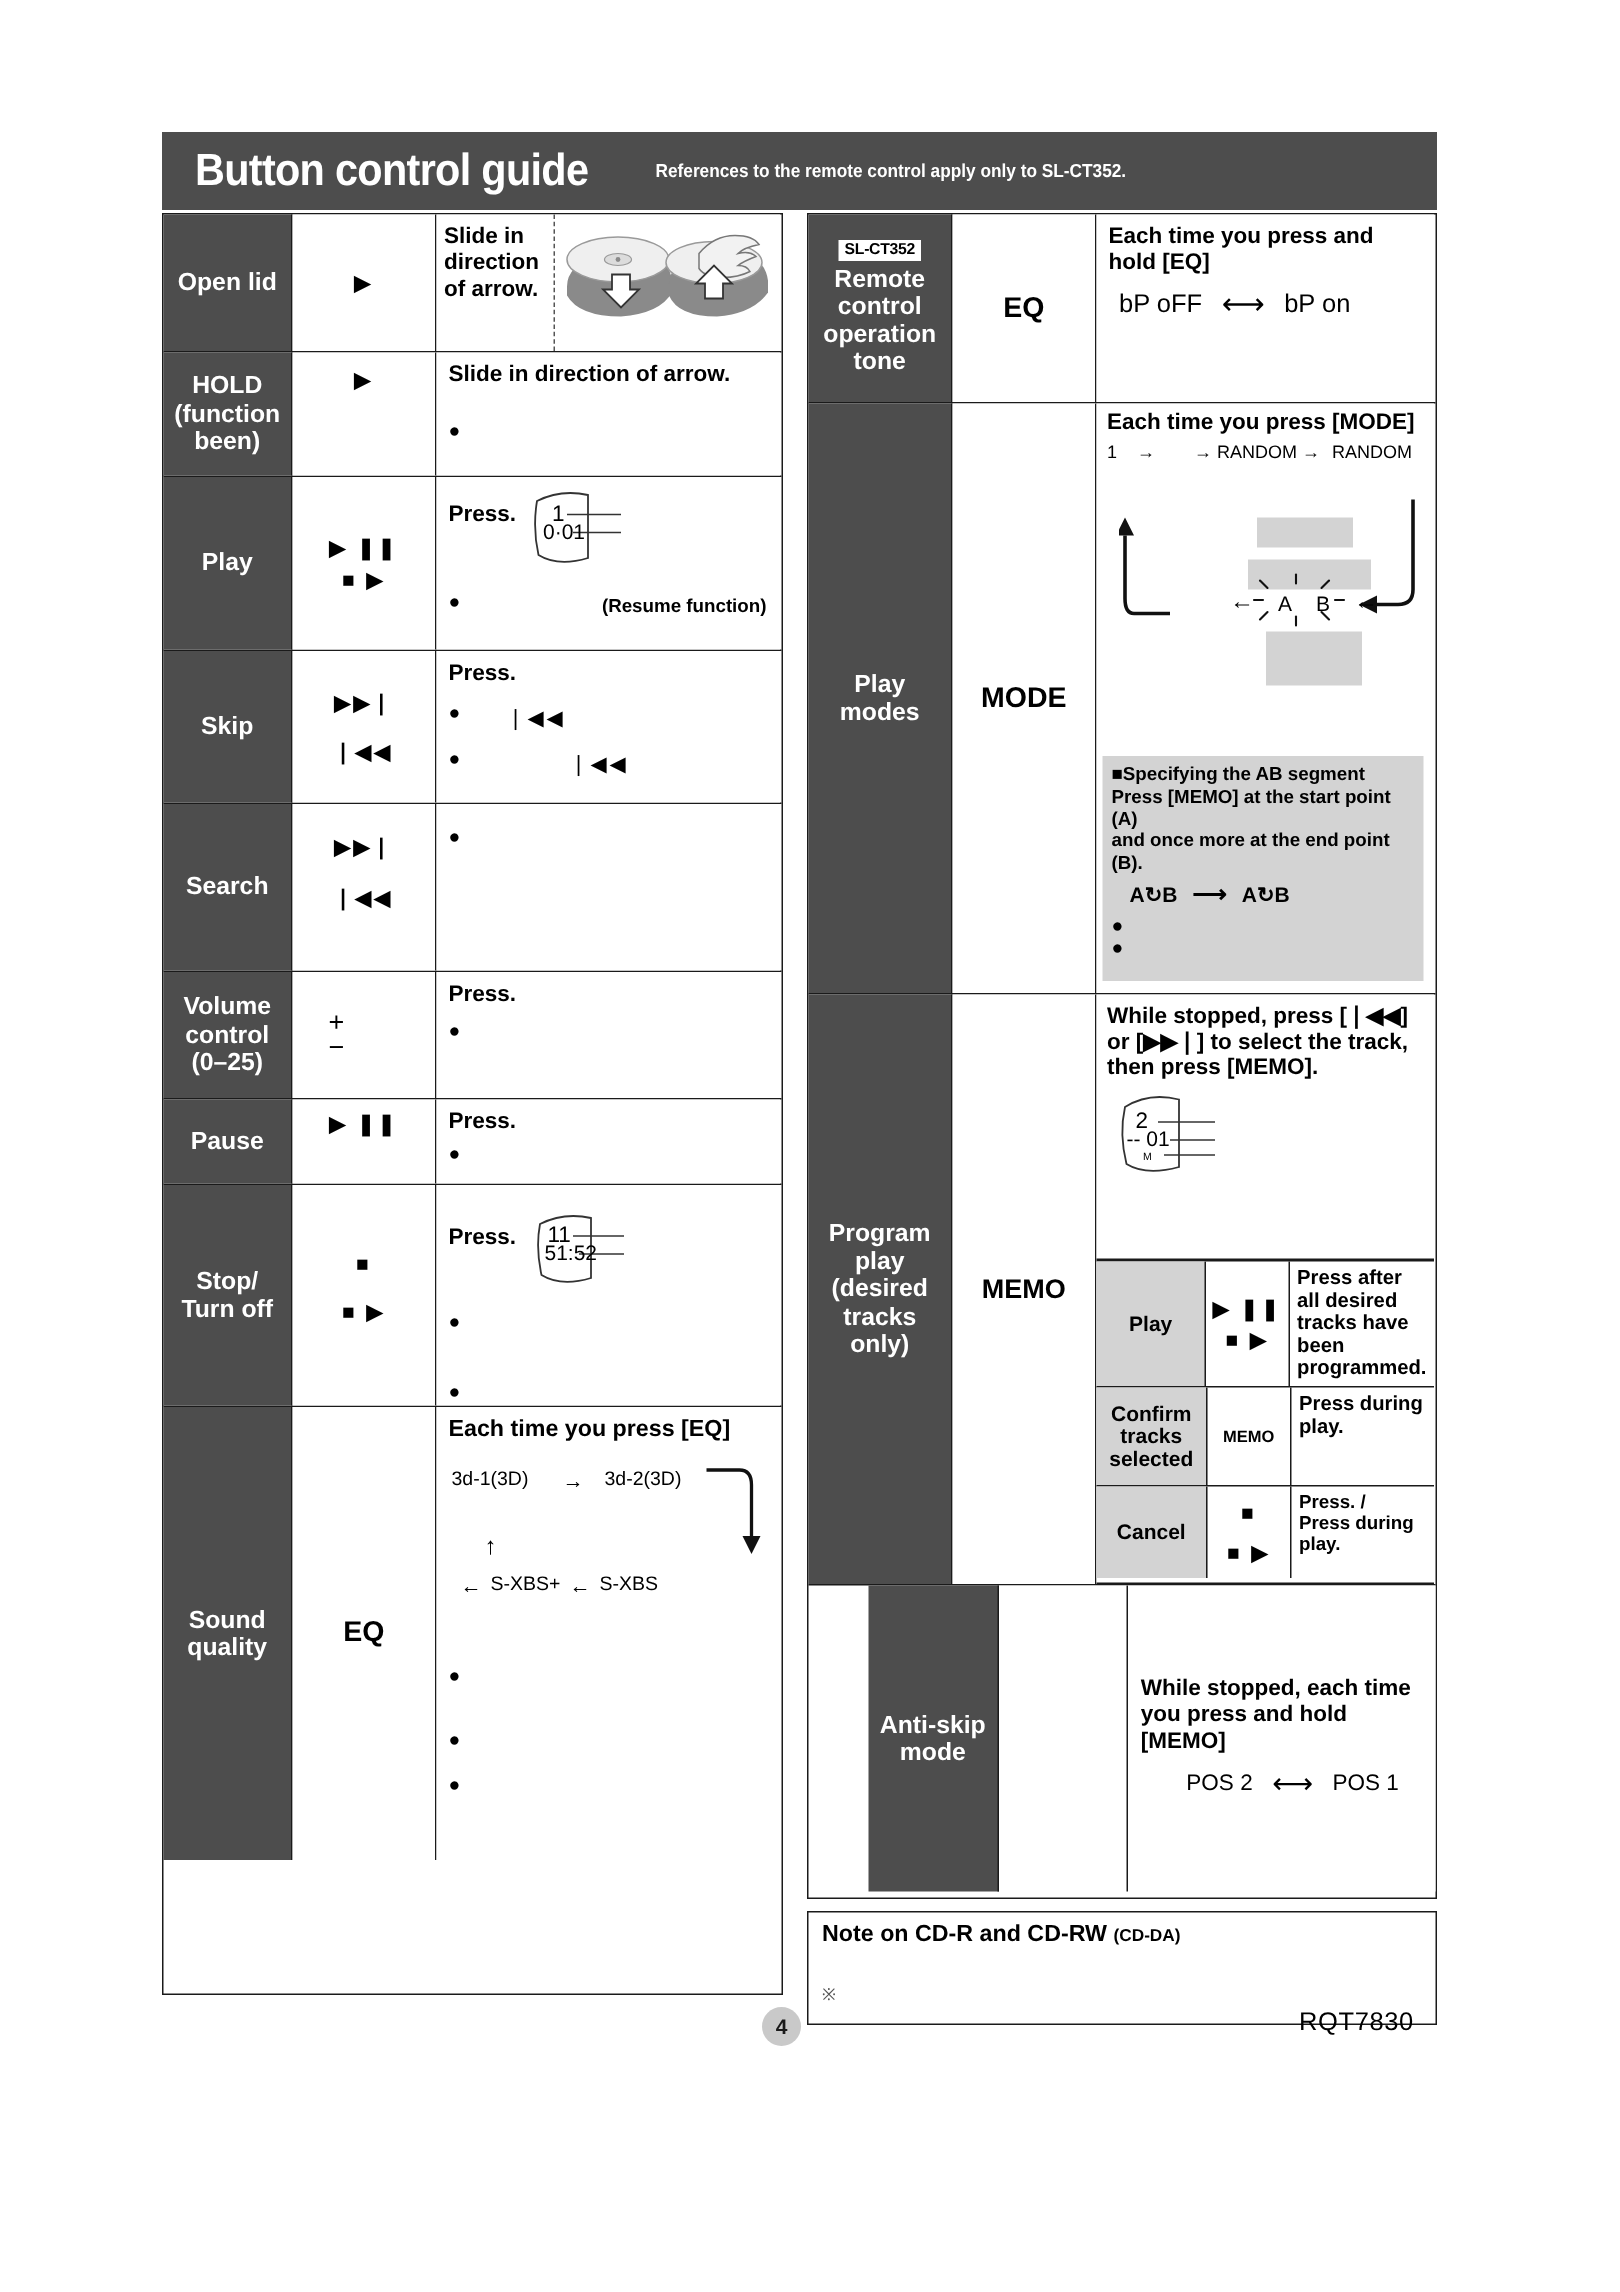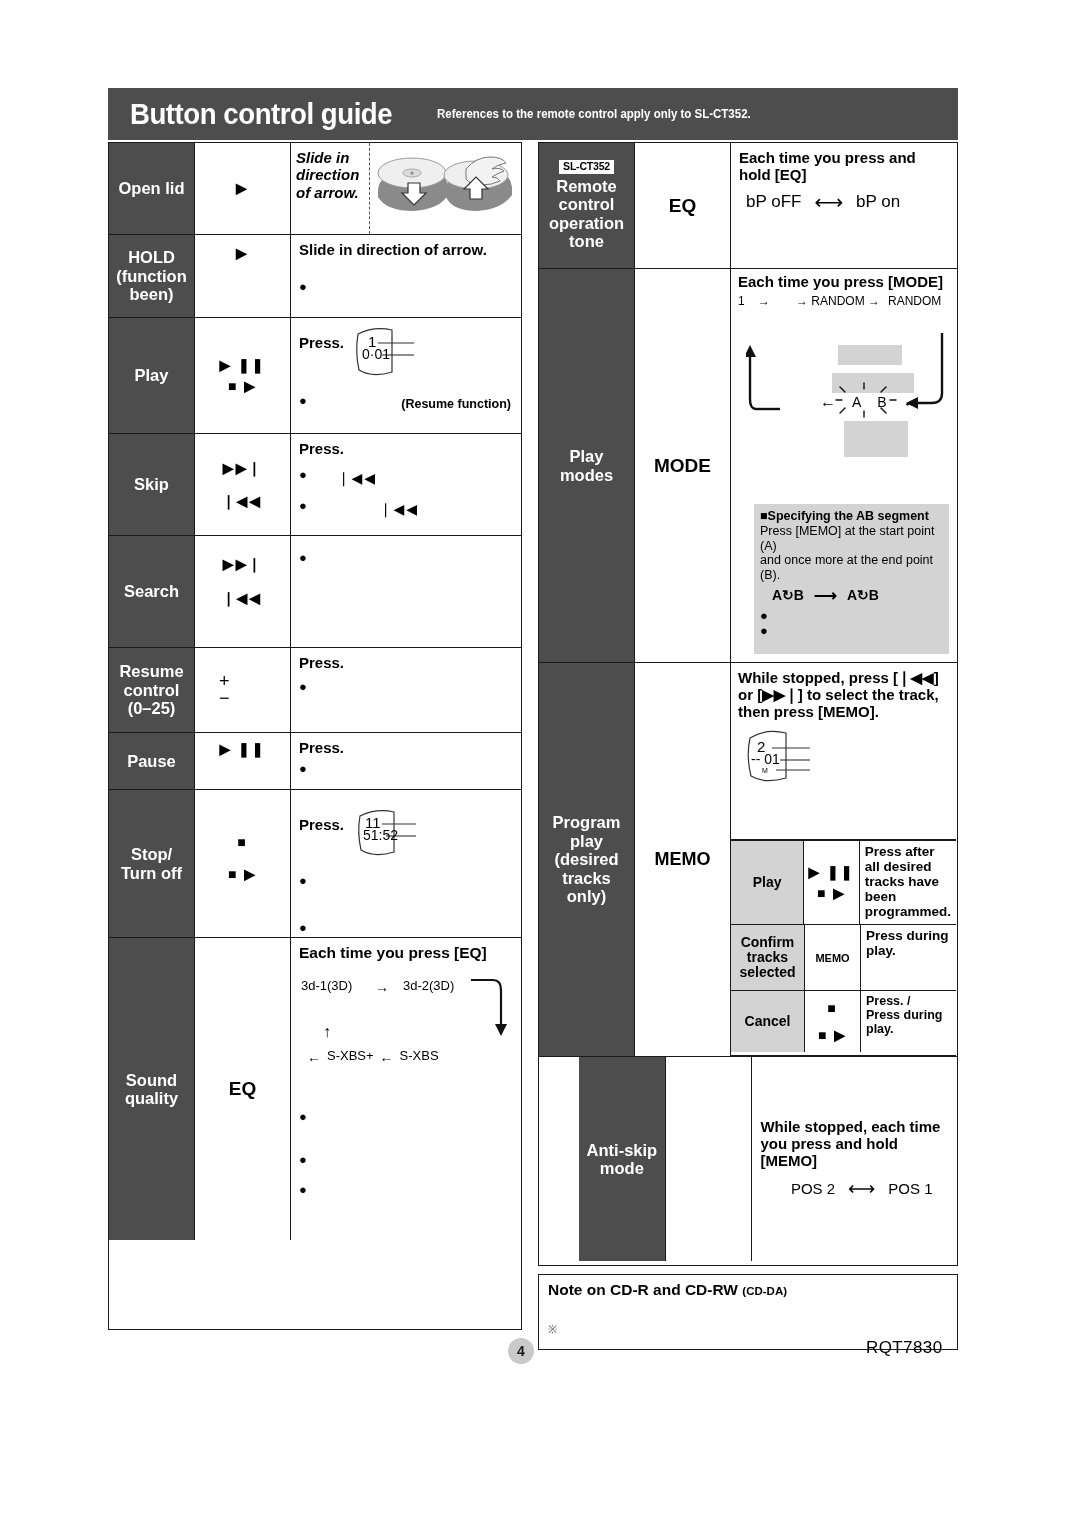--- a/index.html
+++ b/index.html
@@ -82,25 +82,25 @@
   .chip{
     background:#fff;color:#000;font-size:10.5px;font-weight:bold;
     padding:1px 4px;display:inline-block;margin-bottom:3px;letter-spacing:-0.2px;
   }
 
   
   .mode-wrap{position:relative;width:100%;height:100%;}
   .mode-top{font-size:12px;padding:4px 2px 0 4px;display:flex;align-items:center;gap:4px;}
   .mode-band{position:absolute;background:#d3d3d3;}
   .ab-note{
-    position:absolute;left:20px;right:4px;bottom:4px;background:#d3d3d3;
+    position:absolute;left:1px;right:4px;bottom:4px;background:#d3d3d3;
     padding:5px 6px;box-sizing:border-box;
   }
   .ab-note .h{font-weight:bold;font-size:12.5px;line-height:1.18;}
-  .ab-note .l{font-weight:normal;font-size:12.5px;line-height:1.18;}
+  .ab-note .l{font-weight:bold;font-size:12.5px;line-height:1.18;}
 
   
   .inner{border:1.5px solid #1a1a1a;box-sizing:border-box;border-left:none;border-right:none;}
   .inner-row{display:flex;border-top:1.5px solid #1a1a1a;box-sizing:border-box;}
   .inner-l{
     background:#d3d3d3;font-weight:bold;font-size:14px;text-align:center;
     display:flex;align-items:center;justify-content:center;
     border-right:1.5px solid #1a1a1a;box-sizing:border-box;line-height:1.08;
   }
   .inner-m{
@@ -123,21 +123,21 @@
 
   <div class="tbl" id="left-table">
 
     <div class="row" style="height:92px;">
       <div class="c-label" style="width:86px;">Open lid</div>
       <div class="c-btn" style="width:96px;">
         <span class="gly">▶</span>
       </div>
       <div class="c-desc" style="width:229px;display:flex;padding:0;">
         <div style="width:78px;padding:6px 5px;box-sizing:border-box;">
-          <div class="desc-h" style="font-size:15px;line-height:1.15;font-style:italic;">Slide in<br>direction<br>of arrow.</div>
+          <div class="desc-h" style="font-size:15px;line-height:1.15;">Slide in<br>direction<br>of arrow.</div>
         </div>
         <div class="vdash"></div>
         <div style="flex:1;position:relative;">
           <svg width="148" height="88" viewBox="0 0 148 88">
 
             <g>
               <path d="M8 48 Q8 34 28 28 Q44 23 60 26 Q76 29 78 44 L78 52 Q70 66 44 68 Q16 68 8 54 Z" fill="#8a8a8a"></path>
               <ellipse cx="42" cy="30" rx="34" ry="15" fill="#efefef" stroke="#9a9a9a" stroke-width="1"></ellipse>
               <ellipse cx="42" cy="30" rx="9" ry="4" fill="#dcdcdc" stroke="#9a9a9a" stroke-width="0.8"></ellipse>
               <circle cx="42" cy="30" r="1.6" fill="#8a8a8a"></circle>
@@ -232,21 +232,21 @@
         <div class="bullet" style="margin-top:9px;">
             <span class="dot">●</span>
             <span></span>
           </div>
       </div>
     </div>
 
     <div class="row" style="height:85px;">
       <div class="c-label" style="width:86px;">
         <div>
-          <div>Resume</div>
+          <div>Volume</div>
           <div>control</div>
           <div>(0–25)</div>
         </div>
       </div>
       <div class="c-btn" style="width:96px;align-items:flex-start;padding-left:24px;">
         <span style="font-size:18px;font-weight:normal;line-height:0.85;">+</span>
         <span style="font-size:18px;font-weight:normal;line-height:0.9;">−</span>
       </div>
       <div class="c-desc" style="width:229px;">
         <div class="desc-h">Press.</div>

